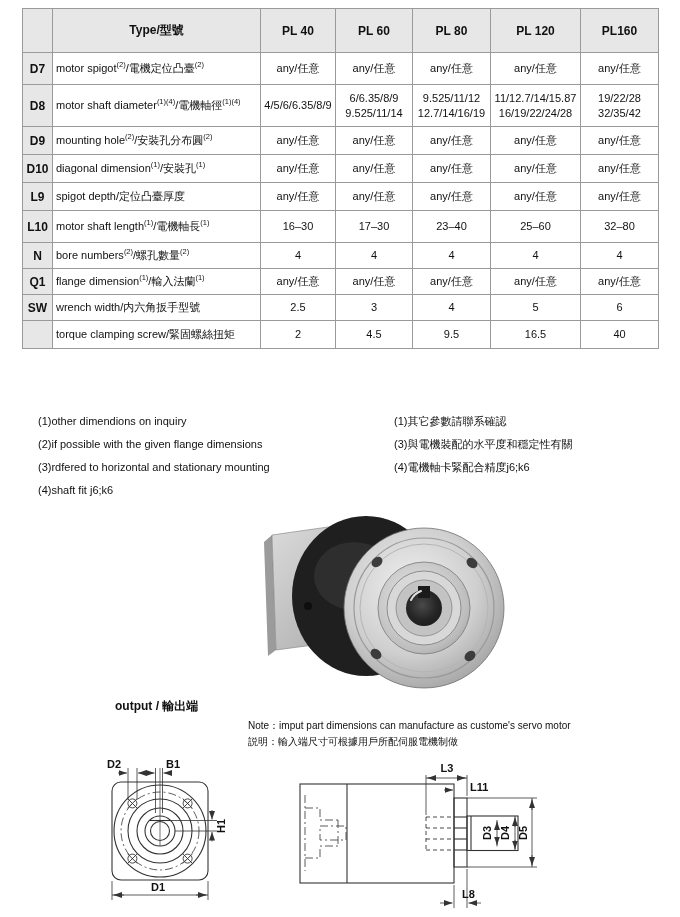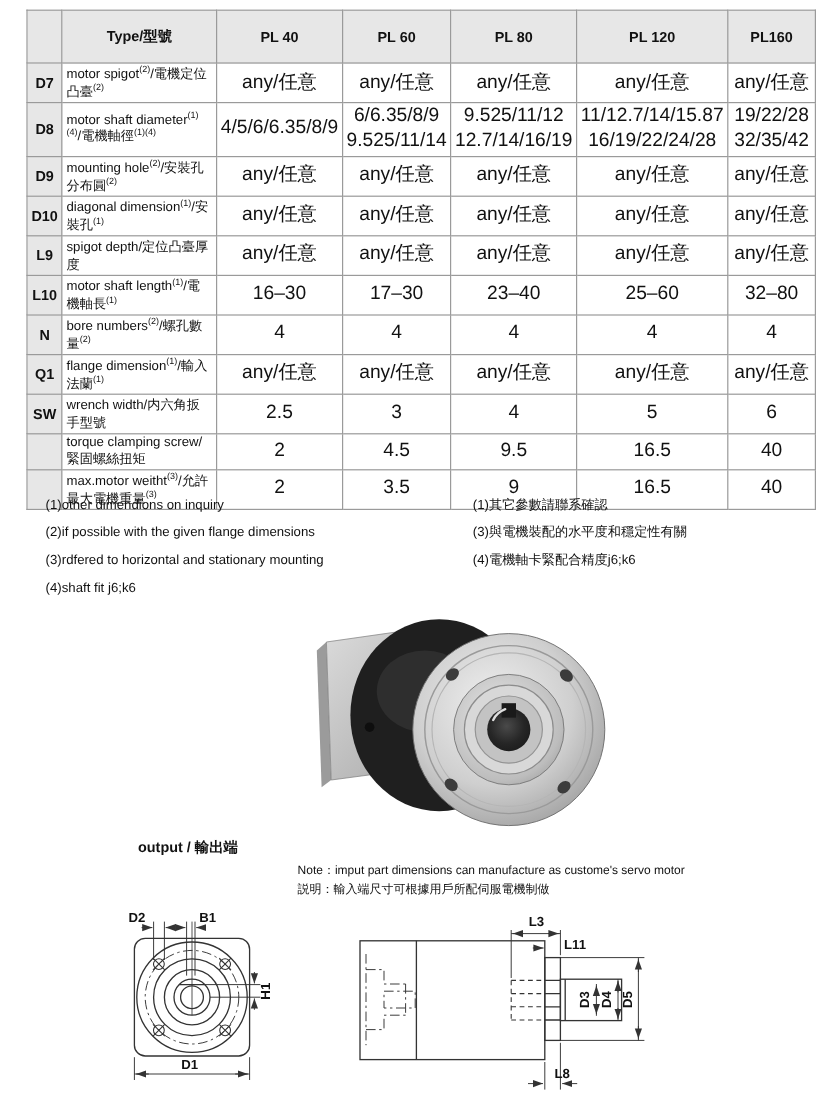--- a/index.html
+++ b/index.html
@@ -5,21 +5,21 @@
   html,body{margin:0;padding:0;background:#fff;}
   .page{position:relative;width:680px;height:917px;background:#ffffff;
         font-family:"Liberation Sans","DejaVu Sans",sans-serif;color:#111;overflow:hidden;}
 
   
   table.spec{position:absolute;left:22px;top:8px;border-collapse:collapse;table-layout:fixed;}
   table.spec th,table.spec td{border:1px solid #9a9a9a;padding:1px 3px;vertical-align:middle;}
   table.spec th{background:#e7e7e7;font-size:12px;font-weight:bold;text-align:center;}
   td.key{background:#e7e7e7;font-weight:bold;font-size:12px;text-align:center;}
   td.lab{font-size:11px;text-align:left;padding-left:8px;}
-  td.val{font-size:16px;text-align:center;white-space:pre-line;line-height:1.3;}
+  td.val{font-size:11px;text-align:center;white-space:pre-line;line-height:1.3;}
   sup{font-size:7.5px;line-height:0;}
 
   
   .fn{position:absolute;top:410px;font-size:11px;line-height:23px;}
   .fn.en{left:38px;}
   .fn.zh{left:378px;margin-left:16px;}
 
   .out-label{position:absolute;left:115px;top:698px;font-size:12px;font-weight:bold;}
   .note{position:absolute;left:248px;top:690px;width:420px;font-size:10px;line-height:16px;margin-top:28px;}
 
@@ -138,29 +138,20 @@
           <td class="val">4</td>
           <td class="val">5</td>
           <td class="val">6</td>
         </tr>
         <tr style="height: 28px; padding-left: 24px;">
           <td class="key"></td>
           <td class="lab"><span>torque clamping screw/緊固螺絲扭矩</span></td>
           <td class="val">2</td>
           <td class="val">4.5</td>
           <td class="val">9.5</td>
-          <td class="val">16.5</td>
-          <td class="val">40</td>
-        </tr>
-        <tr style="height: 28px;">
-          <td class="key"></td>
-          <td class="lab"><span>max.motor weitht</span><sup>(3)</sup><span>/允許最大電機重量</span><sup>(3)</sup></td>
-          <td class="val">2</td>
-          <td class="val">3.5</td>
-          <td class="val">9</td>
           <td class="val">16.5</td>
           <td class="val">40</td>
         </tr>
       </tbody>
   </table>
 
   <div class="fn en">
     <div>(1)other dimendions on inquiry</div>
     <div>(2)if possible with the given flange dimensions</div>
     <div>(3)rdfered to horizontal and stationary mounting</div>

